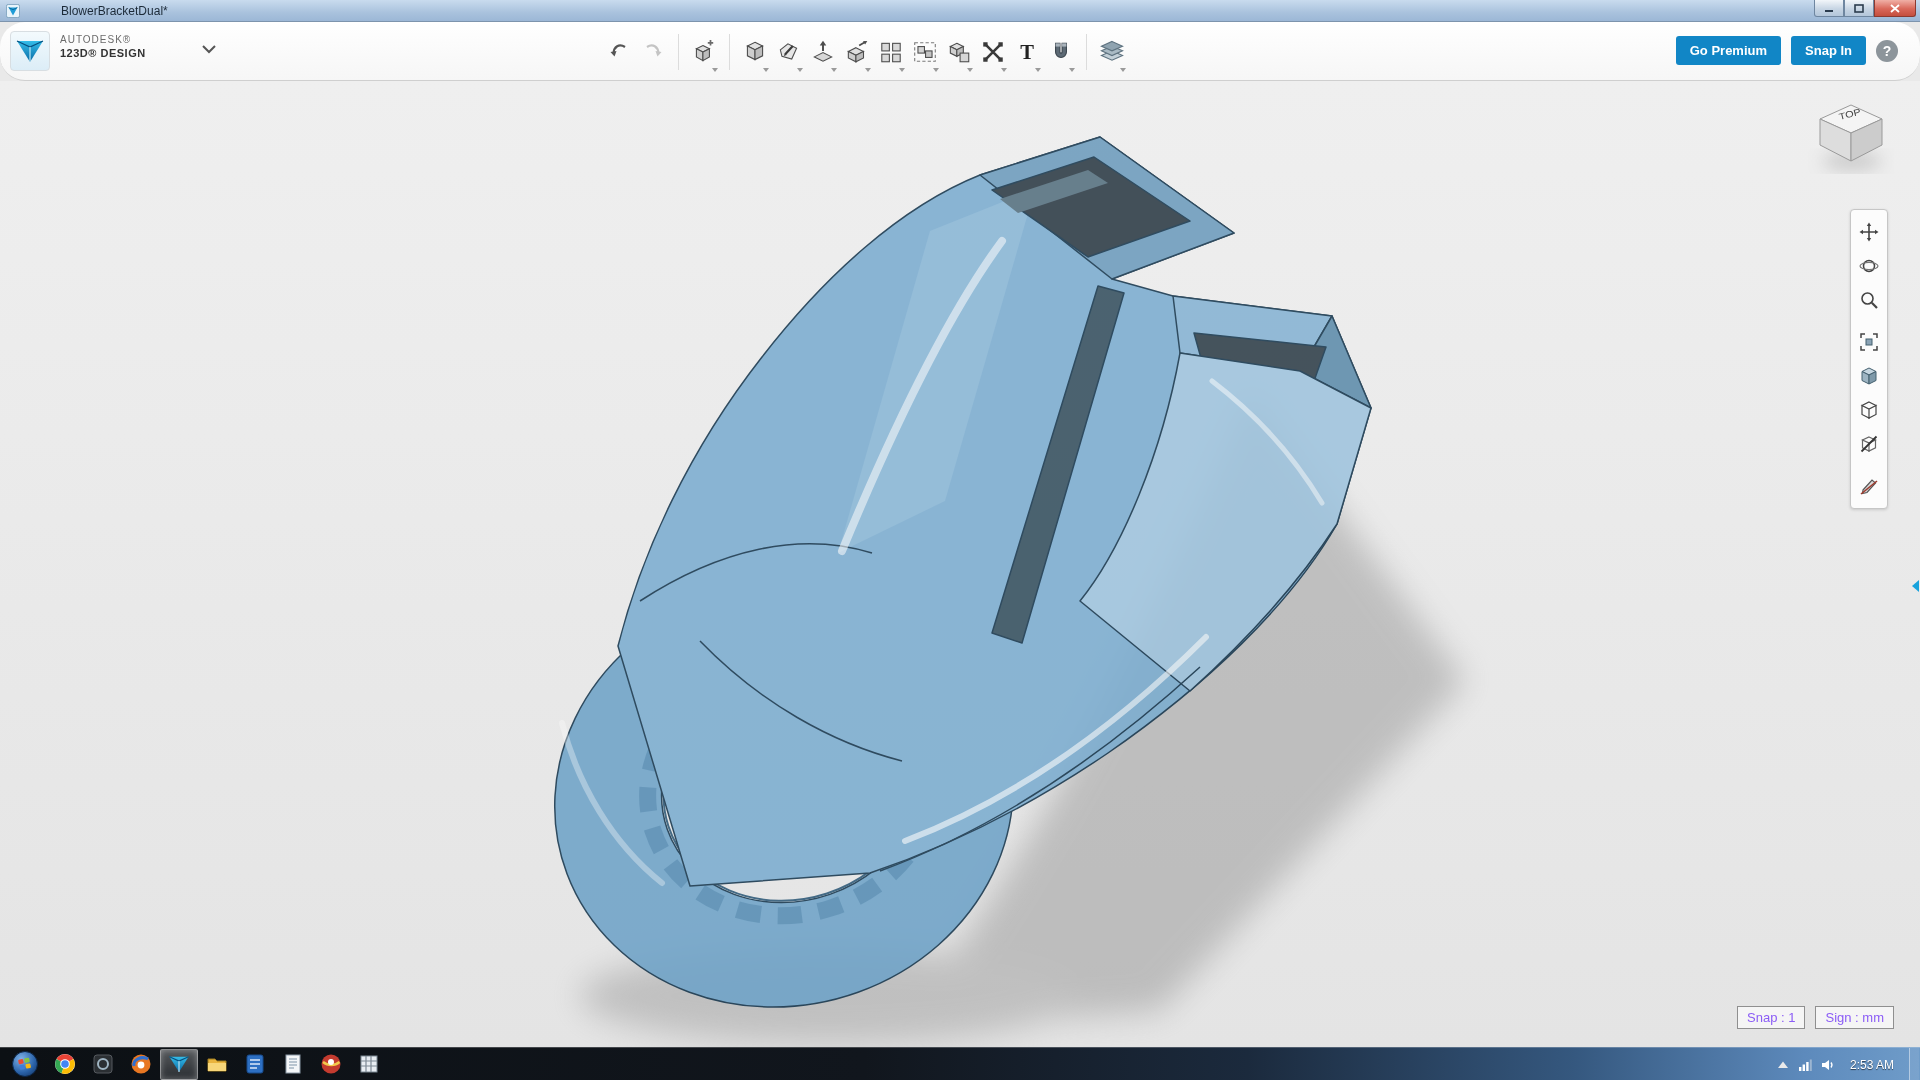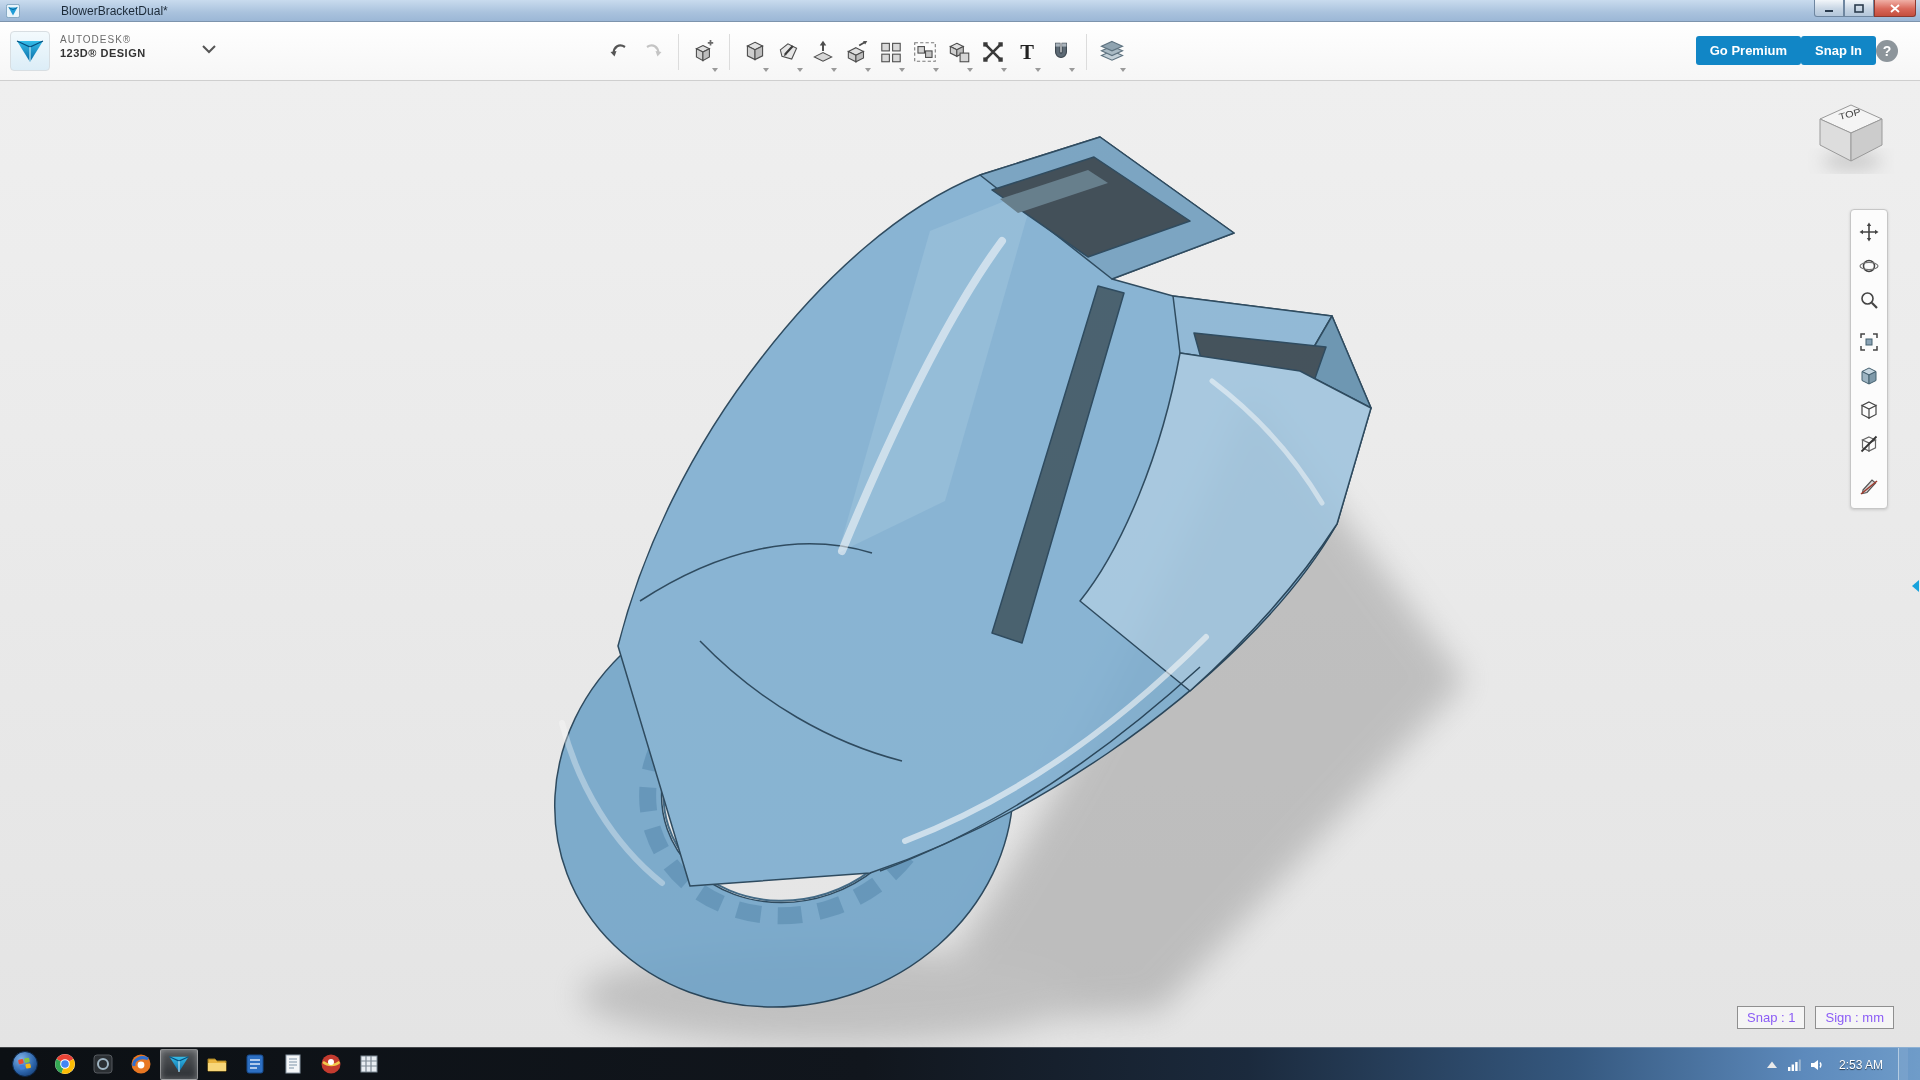--- a/index.html
+++ b/index.html
@@ -13,38 +13,38 @@
   .titlebar .title { font-size:12px; color:#1c2a38;margin-left:36px; }
   .winbtns { position:absolute; right:4px; top:0; display:flex; }
   .winbtn { width:30px; height:17px; border:1px solid #6e86a0; border-top:none;
     background:linear-gradient(#f2f6fa,#c7d5e4 55%,#b3c6da); display:flex; align-items:center; justify-content:center; }
   .winbtn.min { border-radius:0 0 0 3px; }
   .winbtn.close { width:42px; border-radius:0 0 3px 0;
     background:linear-gradient(#f0b0a6,#d9685a 55%,#c44e3e); border-color:#8c3a30; }
 
   
   .appbar { position:absolute; left:0; top:22px; width:1920px; height:59px;
-    background:linear-gradient(#ffffff,#f6f6f6); border-bottom:1px solid #cfcfcf; }
+    background:linear-gradient(#ffffff,#f6f6f6); border-bottom:1px solid #cfcfcf;border-radius:25px; }
   .logo-box { position:absolute; left:10px; top:9px; width:40px; height:40px; border-radius:4px;
     background:linear-gradient(#f3fafd,#dcedf7); border:1px solid #d8dee2;
     display:flex; align-items:center; justify-content:center; }
   .brand { position:absolute; left:60px; top:12px; line-height:1.25; }
   .brand .l1 { font-size:10px; letter-spacing:1px; color:#6b6b6b; }
   .brand .l2 { font-size:11px; font-weight:bold; color:#333; letter-spacing:.5px; }
   .brand-chevron { position:absolute; left:196px; top:14px; width:26px; height:26px;
     font-size:18px; color:#555; display:flex; align-items:center; justify-content:center; cursor:pointer; }
 
   .tool-strip { position:absolute; left:602px; top:0; height:59px; display:flex; align-items:center; }
   .tbtn { width:34px; height:46px; position:relative; display:flex; align-items:center; justify-content:center;
     border-radius:3px; }
   .tbtn .dd { position:absolute; right:3px; bottom:3px; width:0; height:0;
     border-left:3.5px solid transparent; border-right:3.5px solid transparent; border-top:4px solid #9a9a9a; }
   .tsep { width:1px; height:36px; background:#dcdcdc; margin:0 8px; }
 
-  .header-right { position:absolute; right:22px; top:14px; display:flex; align-items:center; }
+  .header-right { position:absolute; right:22px; top:14px; display:flex; align-items:center; gap:10px; }
   .hbtn { height:29px; padding:0 14px; border-radius:3px; background:#1186c6; color:#fff;
     font-size:13px; font-weight:bold; display:flex; align-items:center; cursor:pointer; }
   .help-circle { width:22px; height:22px; border-radius:50%; background:#8d959b; color:#fff;
     font-size:14px; font-weight:bold; display:flex; align-items:center; justify-content:center; cursor:pointer; }
 
   
   .viewport { position:absolute; left:0; top:81px; width:1920px; height:966px;
     background:linear-gradient(#efefef,#e4e4e4); }
   .model-canvas { position:absolute; left:0; top:0; width:100%; height:100%; }
 
@@ -66,21 +66,21 @@
 
   
   .taskbar { position:absolute; left:0; top:1047px; width:1920px; height:33px;
     background:linear-gradient(90deg,#0c1014 0%,#11161d 45%,#1b2a3d 65%,#35587f 82%,#5d8abc 94%,#6f9cc9 100%);
     border-top:1px solid rgba(255,255,255,.22); display:flex; align-items:center; }
   .start-orb { width:34px; height:30px; margin:0 4px 0 8px; display:flex; align-items:center; justify-content:center; cursor:pointer; }
   .task-icons { display:flex; height:33px; align-items:center; }
   .ticon { width:38px; height:31px; display:flex; align-items:center; justify-content:center; border-radius:2px; cursor:pointer; }
   .ticon.active { background:linear-gradient(rgba(255,255,255,.30),rgba(255,255,255,.12));
     border:1px solid rgba(255,255,255,.45); box-shadow:inset 0 0 6px rgba(255,255,255,.35); }
-  .tray { position:absolute; right:0; top:0; height:33px; display:flex; align-items:center; gap:9px; padding-right:12px; }
+  .tray { position:absolute; right:0; top:0; height:33px; display:flex; align-items:center; gap:9px; padding-right:1px; }
   .tray .clock { color:#fff; font-size:12px; text-shadow:0 1px 1px rgba(0,0,0,.6); padding:0 6px; cursor:pointer; }
   .show-desktop { width:10px; height:33px; border-left:1px solid rgba(255,255,255,.45); background:rgba(255,255,255,.08); cursor:pointer; }
   .trayico { display:flex; align-items:center; justify-content:center; cursor:pointer; }
 </style>
 </head>
 <body>
 
 <div class="titlebar">
   <svg class="appico" viewBox="0 0 16 16">
     <rect x="0.5" y="0.5" width="15" height="15" rx="2" fill="#e8f4fb" stroke="#7aa0bd"></rect>

